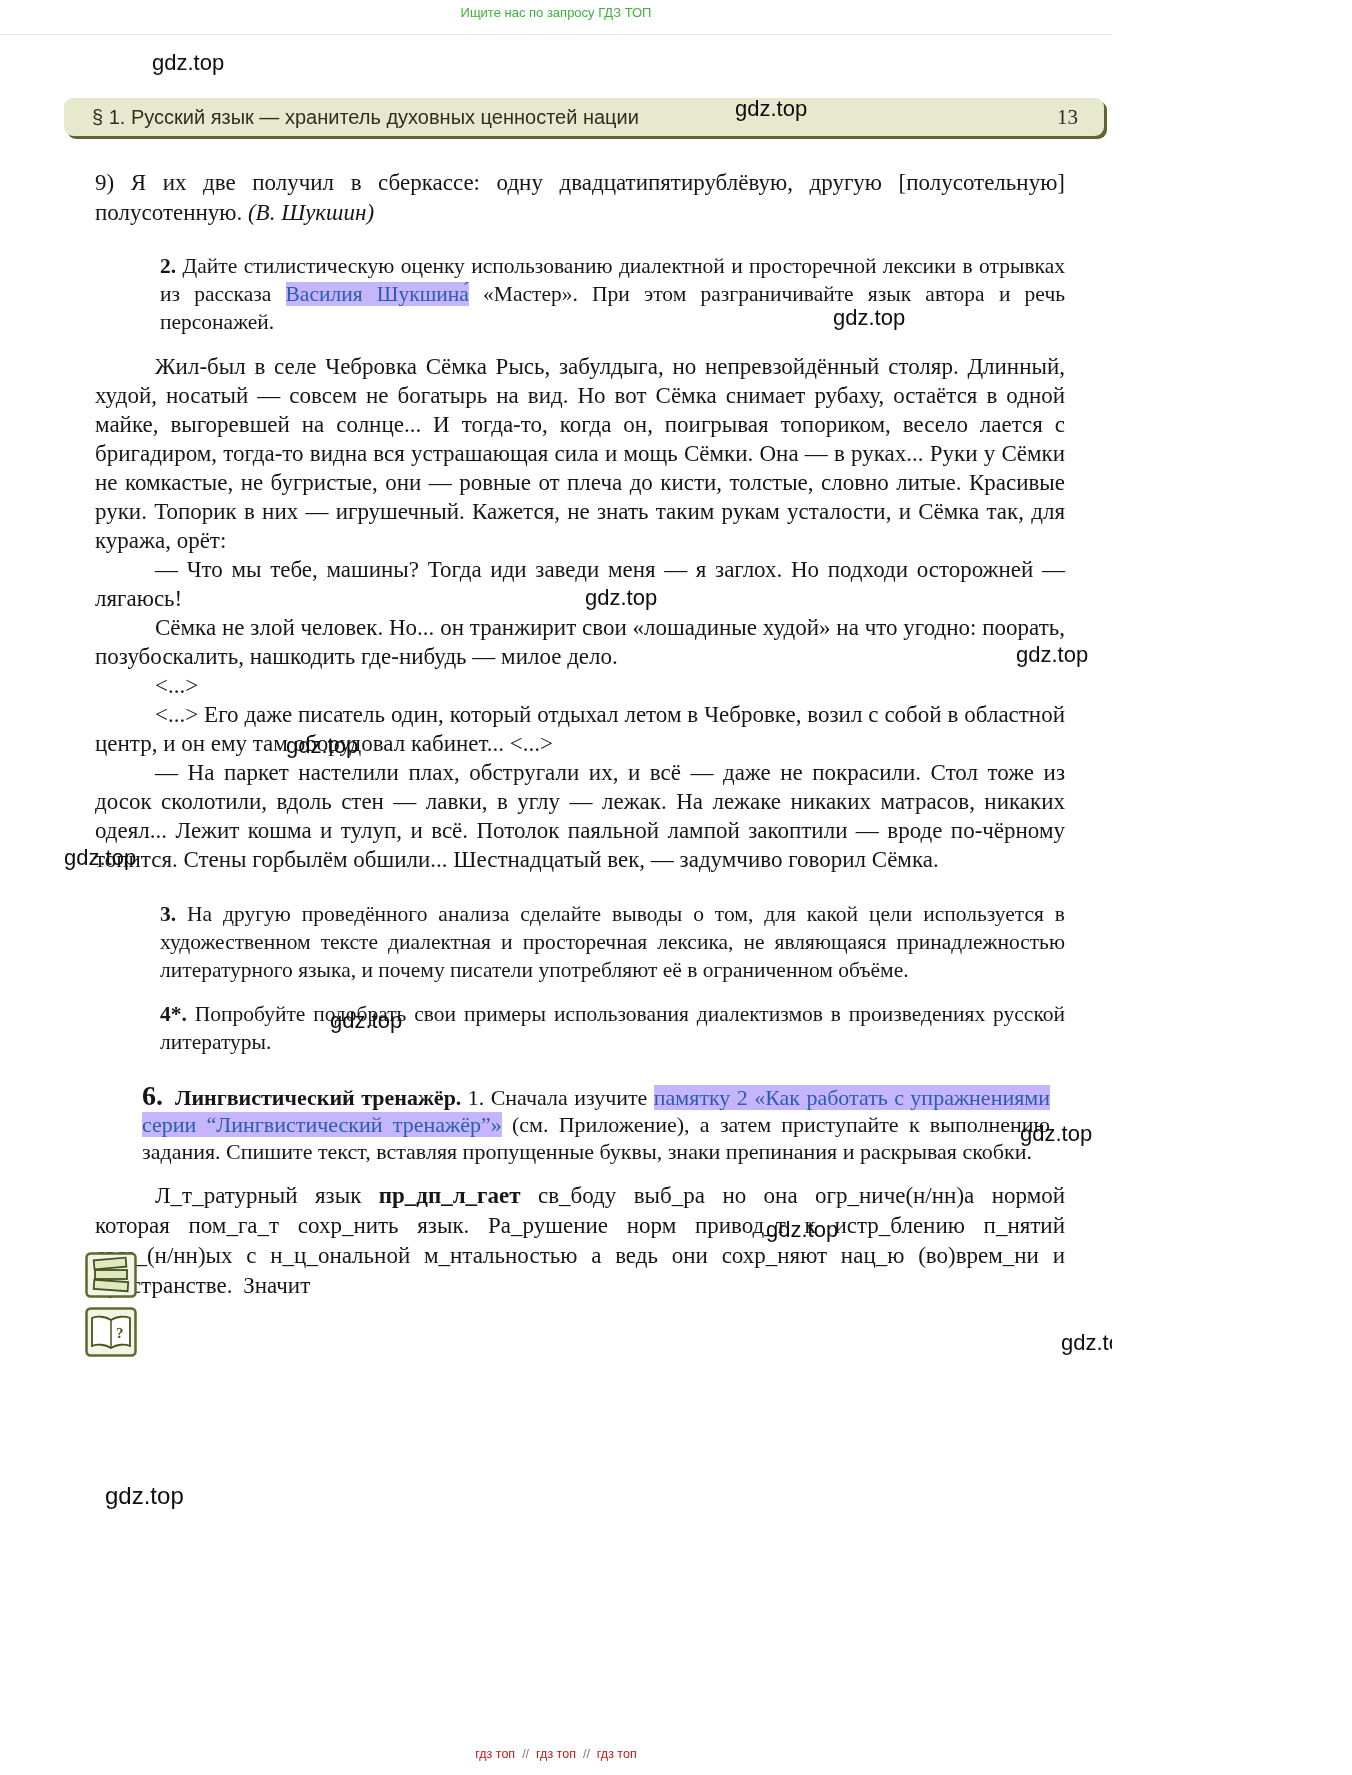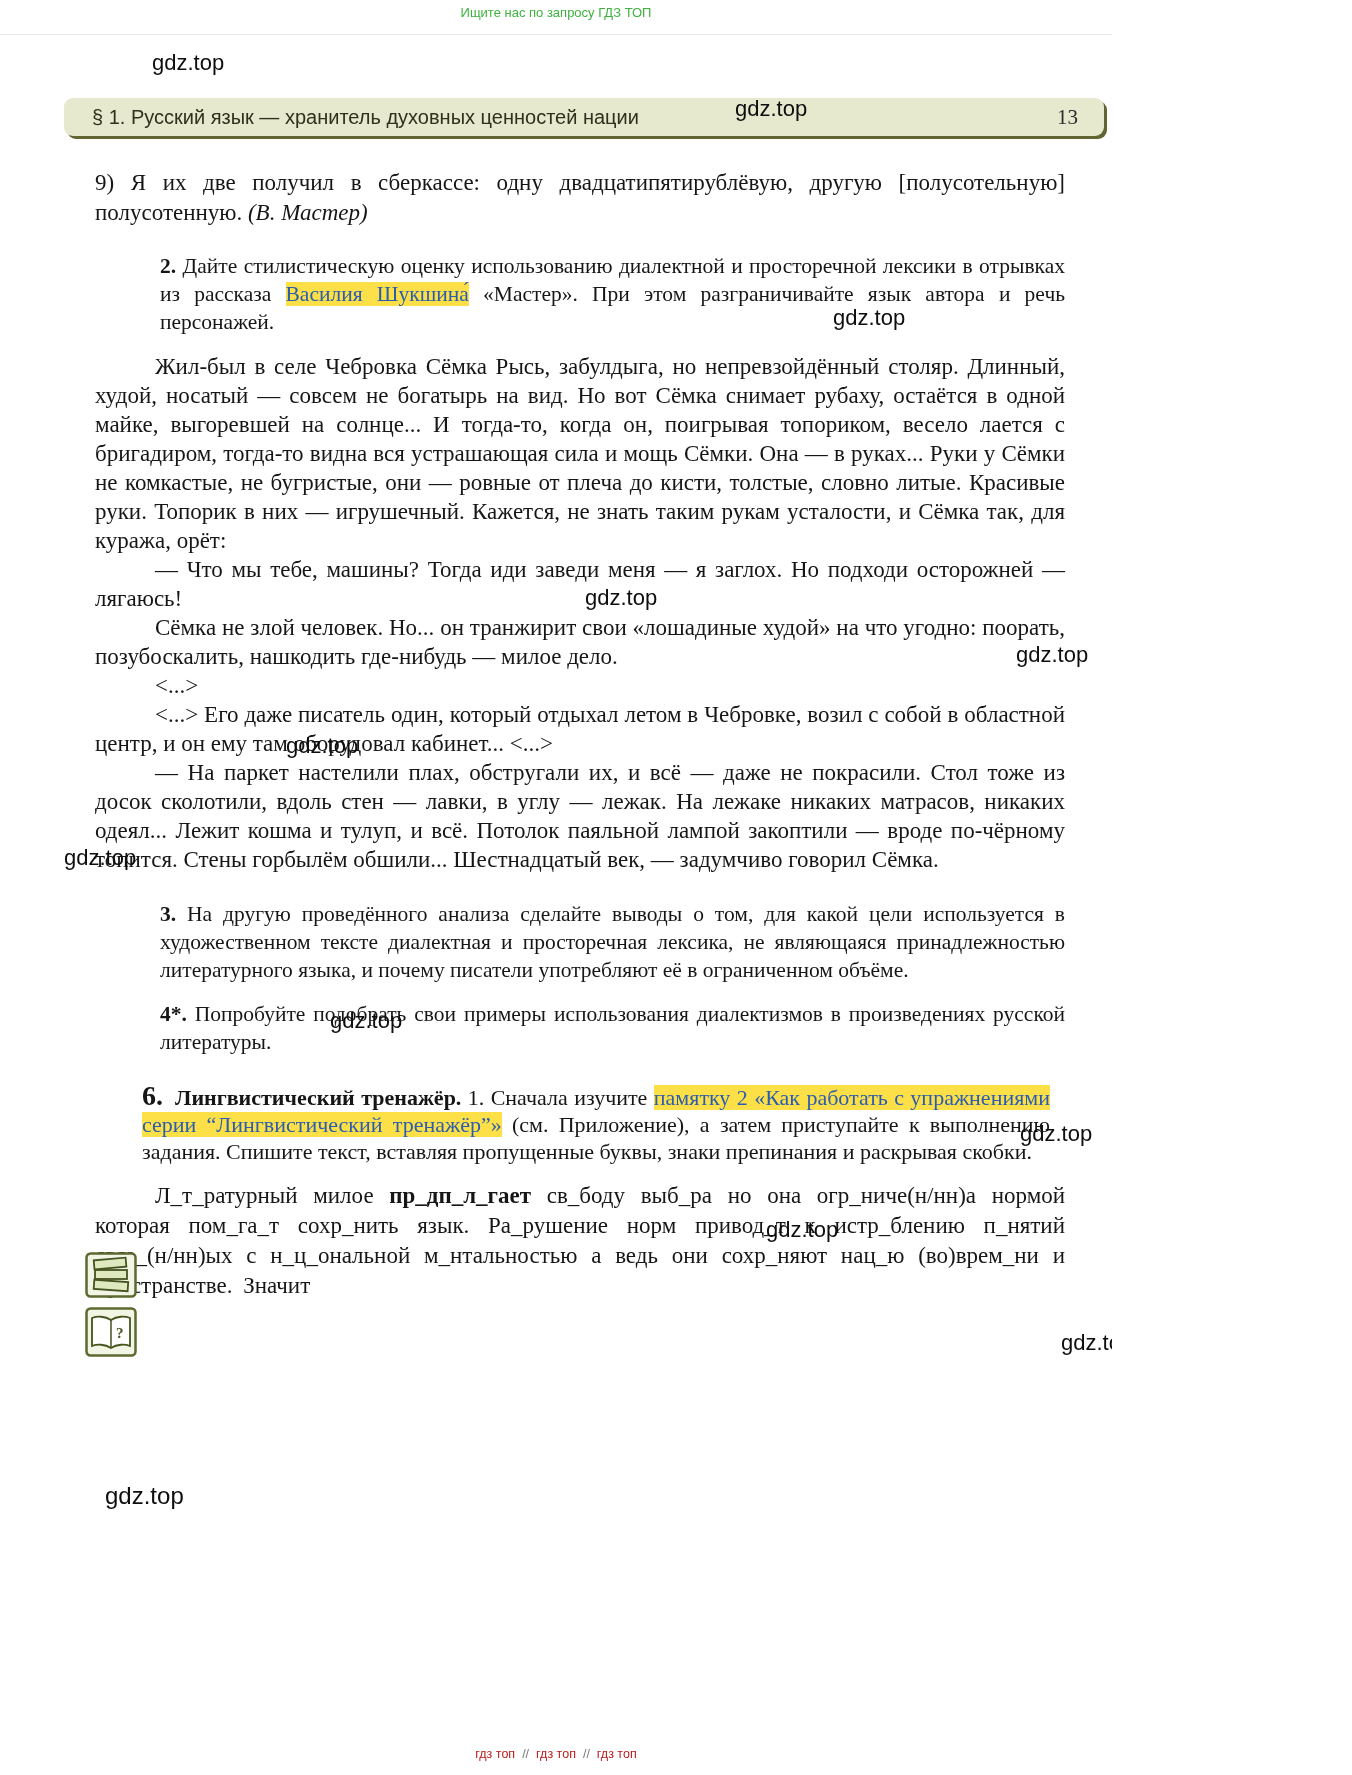--- a/index.html
+++ b/index.html
@@ -74,21 +74,21 @@
 
   .dictation {
     margin-top: 16px;
     font-size: 23px; line-height: 30px; text-align: justify;
     text-indent: 60px; word-spacing: 5px;
   }
   .dictation b { font-weight: bold; }
 
   .ref {
     color: #2a5db0;
-    background: #fde047;
+    background: #c4b5fd;
     text-decoration: none;
     cursor: pointer;
   }
 
   .watermark {
     position: absolute;
     font-family: "Liberation Sans", sans-serif;
     font-size: 22px; color: #0e0e0e;
     white-space: nowrap;
   }
@@ -113,38 +113,38 @@
   <div class="banner">Ищите нас по запросу ГДЗ ТОП</div>
   <div class="top-rule"></div>
 
   <div class="header-bar">
     <span class="header-title">§ 1. Русский язык — хранитель духовных ценностей нации</span>
     <span class="page-num">13</span>
   </div>
 
   <div class="content">
 
-    <p class="plain"><span>9) Я их две получил в сберкассе: одну двадцатипятирублёвую, другую [полусотельную] полусотенную. </span><i class="src">(В. Мастер)</i></p>
+    <p class="plain"><span>9) Я их две получил в сберкассе: одну двадцатипятирублёвую, другую [полусотельную] полусотенную. </span><i class="src">(В. Шукшин)</i></p>
 
     <p class="task"><b>2.</b><span> Дайте стилистическую оценку использованию диалектной и просторечной лексики в отрывках из рассказа </span><a class="ref">Василия Шукшина́</a><span> «Мастер». При этом разграничивайте язык автора и речь персонажей.</span></p>
 
     <p class="story">Жил-был в селе Чебровка Сёмка Рысь, забулдыга, но непревзойдённый столяр. Длинный, худой, носатый — совсем не богатырь на вид. Но вот Сёмка снимает рубаху, остаётся в одной майке, выгоревшей на солнце... И тогда-то, когда он, поигрывая топориком, весело лается с бригадиром, тогда-то видна вся устрашающая сила и мощь Сёмки. Она — в руках... Руки у Сёмки не комкастые, не бугристые, они — ровные от плеча до кисти, толстые, словно литые. Красивые руки. Топорик в них — игрушечный. Кажется, не знать таким рукам усталости, и Сёмка так, для куража, орёт:</p>
     <p class="story">— Что мы тебе, машины? Тогда иди заведи меня — я заглох. Но подходи осторожней — лягаюсь!</p>
     <p class="story">Сёмка не злой человек. Но... он транжирит свои «лошадиные худой» на что угодно: поорать, позубоскалить, нашкодить где-нибудь — милое дело.</p>
     <p class="story">&lt;...&gt;</p>
     <p class="story">&lt;...&gt; Его даже писатель один, который отдыхал летом в Чебровке, возил с собой в областной центр, и он ему там оборудовал кабинет... &lt;...&gt;</p>
     <p class="story">— На паркет настелили плах, обстругали их, и всё — даже не покрасили. Стол тоже из досок сколотили, вдоль стен — лавки, в углу — лежак. На лежаке никаких матрасов, никаких одеял... Лежит кошма и тулуп, и всё. Потолок паяльной лампой закоптили — вроде по-чёрному топится. Стены горбылём обшили... Шестнадцатый век, — задумчиво говорил Сёмка.</p>
 
     <p class="task mt"><b>3.</b><span> На другую проведённого анализа сделайте выводы о том, для какой цели используется в художественном тексте диалектная и просторечная лексика, не являющаяся принадлежностью литературного языка, и почему писатели употребляют её в ограниченном объёме.</span></p>
 
     <p class="task"><b>4*.</b><span> Попробуйте подобрать свои примеры использования диалектизмов в произведениях русской литературы.</span></p>
 
     <div class="ex6"><b class="exnum">6.</b><b>Лингвистический тренажёр.</b><span> 1. Сначала изучите </span><a class="ref">памятку 2 «Как работать с упражнениями серии “Лингвистический тренажёр”»</a><span> (см. Приложение), а затем приступайте к выполнению задания. Спишите текст, вставляя пропущенные буквы, знаки препинания и раскрывая скобки.</span></div>
 
-    <p class="dictation"><span>Л_т_ратурный милое </span><b>пр_дп_л_гает</b><span> св_боду выб_ра но она огр_ниче(н/нн)а нормой которая пом_га_т сохр_нить язык. Ра_рушение норм привод_т к истр_блению п_нятий связ_(н/нн)ых с н_ц_ональной м_нтальностью а ведь они сохр_няют нац_ю (во)врем_ни и пространстве. Значит</span></p>
+    <p class="dictation"><span>Л_т_ратурный язык </span><b>пр_дп_л_гает</b><span> св_боду выб_ра но она огр_ниче(н/нн)а нормой которая пом_га_т сохр_нить язык. Ра_рушение норм привод_т к истр_блению п_нятий связ_(н/нн)ых с н_ц_ональной м_нтальностью а ведь они сохр_няют нац_ю (во)врем_ни и пространстве. Значит</span></p>
 
   </div>
 
   <div class="margin-icons">
     <span class="icon-box">
       <svg viewBox="0 0 52 46" width="52" height="46">
         <rect x="1.5" y="1.5" width="49" height="43" rx="4" fill="#f2f4e4" stroke="#5c6a2f" stroke-width="2.5"></rect>
         <g fill="#dfe8bf" stroke="#45531f" stroke-width="1.8">
           <rect x="9" y="7" width="32" height="9" transform="rotate(-5 25 11)"></rect>
           <rect x="10" y="18" width="32" height="9"></rect>

